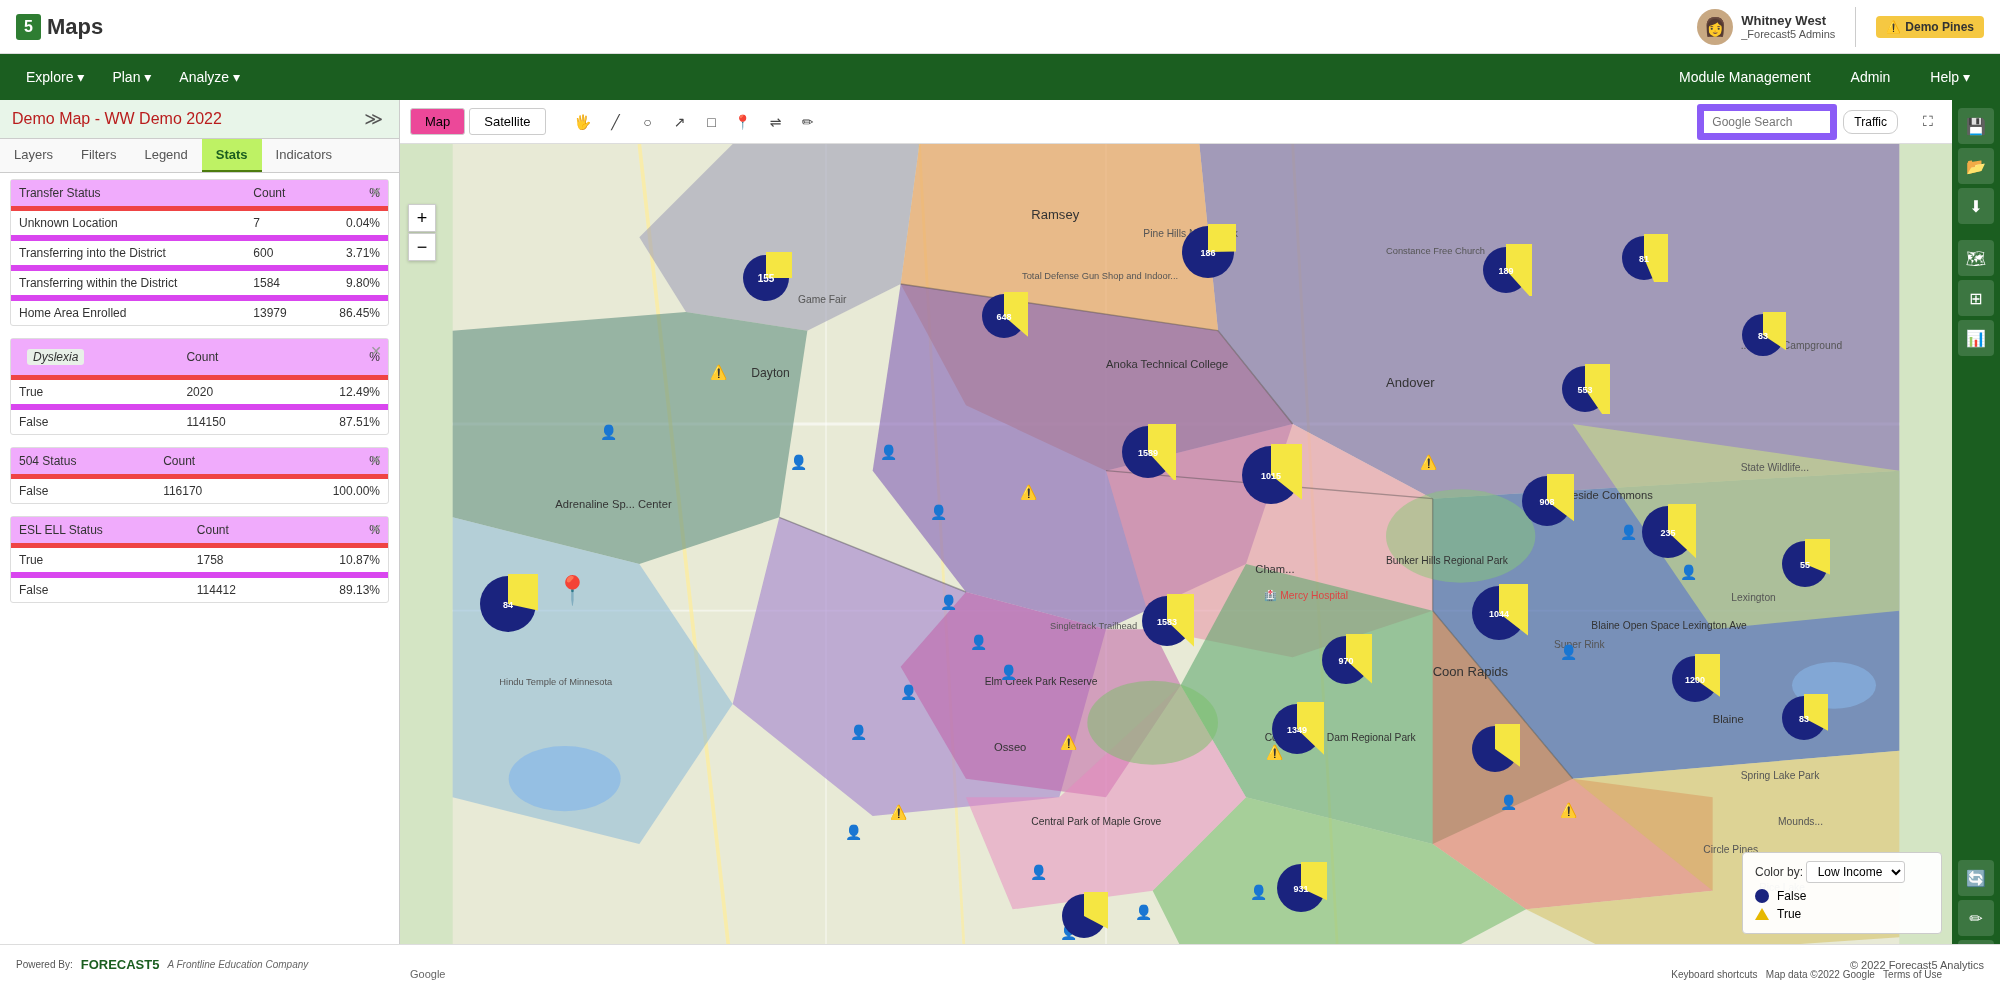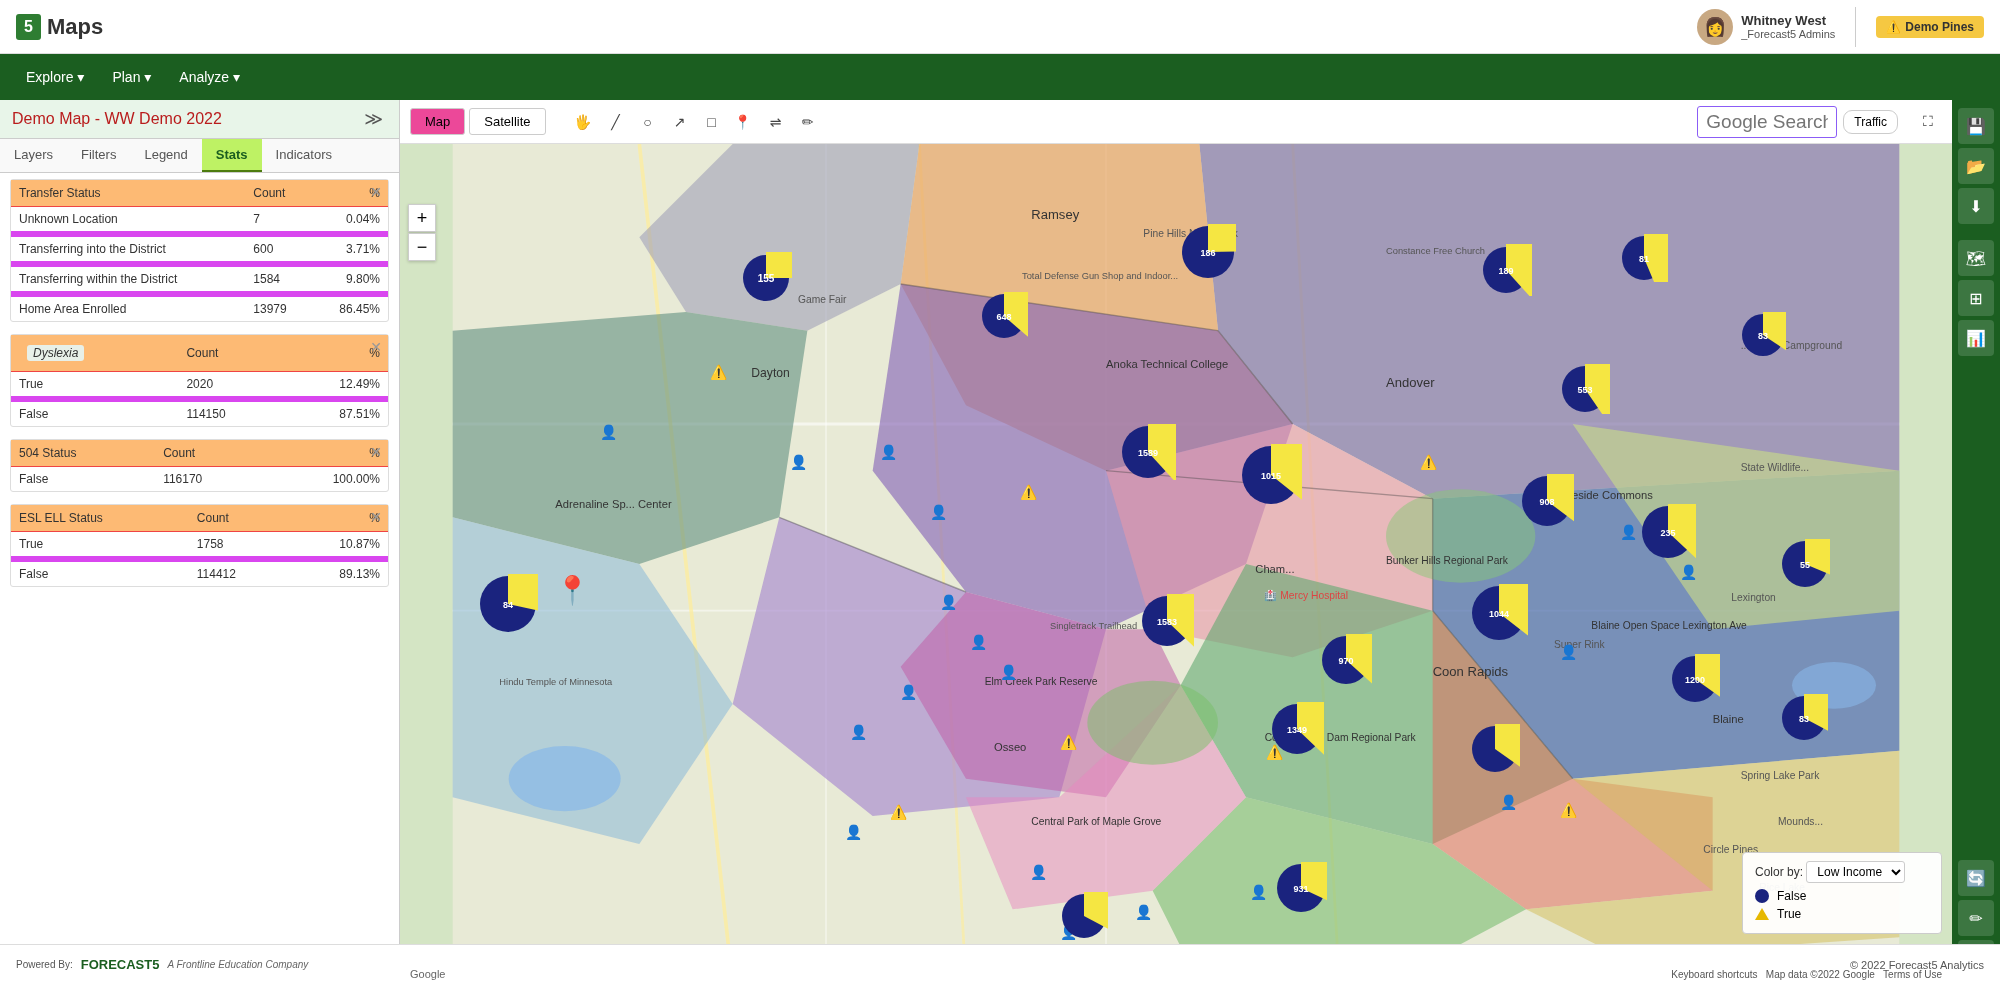--- a/index.html
+++ b/index.html
@@ -179,22 +179,22 @@
     .stat-table {
       width: 100%;
       border-collapse: collapse;
     }
     .stat-table th {
       padding: 6px 8px;
       text-align: left;
       font-weight: 500;
       font-size: 12px;
       color: #333;
-      background: #fdba74;
-      border-bottom: 1px solid #ef4444;
+      background: #f0abfc;
+      border-bottom: 5px solid #ef4444;
     }
     .stat-table th:last-child { text-align: right; }
     .stat-table td {
       padding: 5px 8px;
       font-size: 12px;
       color: #333;
       border-bottom: 6px solid #d946ef;
     }
     .stat-table td:last-child { text-align: right; }
     .stat-table tr:last-child td { border-bottom: none; }
@@ -252,23 +252,23 @@
       font-size: 14px;
       color: #444;
     }
     .search-box-map {
       margin-left: auto;
       display: flex;
       align-items: center;
       gap: 6px;
     }
     .search-input-map {
-      border: 1px solid #8b5cf6;
+      border: 7px solid #8b5cf6;
       padding: 4px 8px;
-      font-size: 19px;
+      font-size: 12px;
       border-radius: 3px;
       width: 140px;
     }
     .traffic-btn {
       padding: 4px 10px;
       border: 1px solid #ccc;
       background: #fff;
       font-size: 12px;
       cursor: pointer;
       border-radius: 9px;
@@ -447,21 +447,21 @@
       flex: 1;
       overflow-y: auto;
     }
 
     .sidebar-footer {
       padding: 8px 12px;
       border-top: 1px solid #eee;
       background: #f9f9f9;
     }
 
-    select { font-size: 12px; }
+    select { font-size: 12px; text-align: right; }
   </style>
 </head>
 <body>
 
 <div class="top-bar">
   <div class="logo">
     <div class="logo-icon">5</div>
     <span class="logo-text">Maps</span>
   </div>
   <div class="top-right">
@@ -478,20 +478,25 @@
       <span>Demo Pines</span>
     </div>
   </div>
 </div>
 
 <div class="green-nav">
   <div class="nav-left">
     <button class="nav-btn">Explore ▾</button>
     <button class="nav-btn">Plan ▾</button>
     <button class="nav-btn">Analyze ▾</button>
+  </div>
+  <div class="nav-right">
+    <button class="nav-btn-mod">Module Management</button>
+    <button class="nav-btn-mod">Admin</button>
+    <button class="nav-btn-mod">Help ▾</button>
   </div>
 </div>
 
 <div class="main-layout">
 
   <div class="sidebar">
     <div class="sidebar-header">
       <span class="sidebar-title">Demo Map - WW Demo 2022</span>
       <button class="close-btn">≫</button>
     </div>

